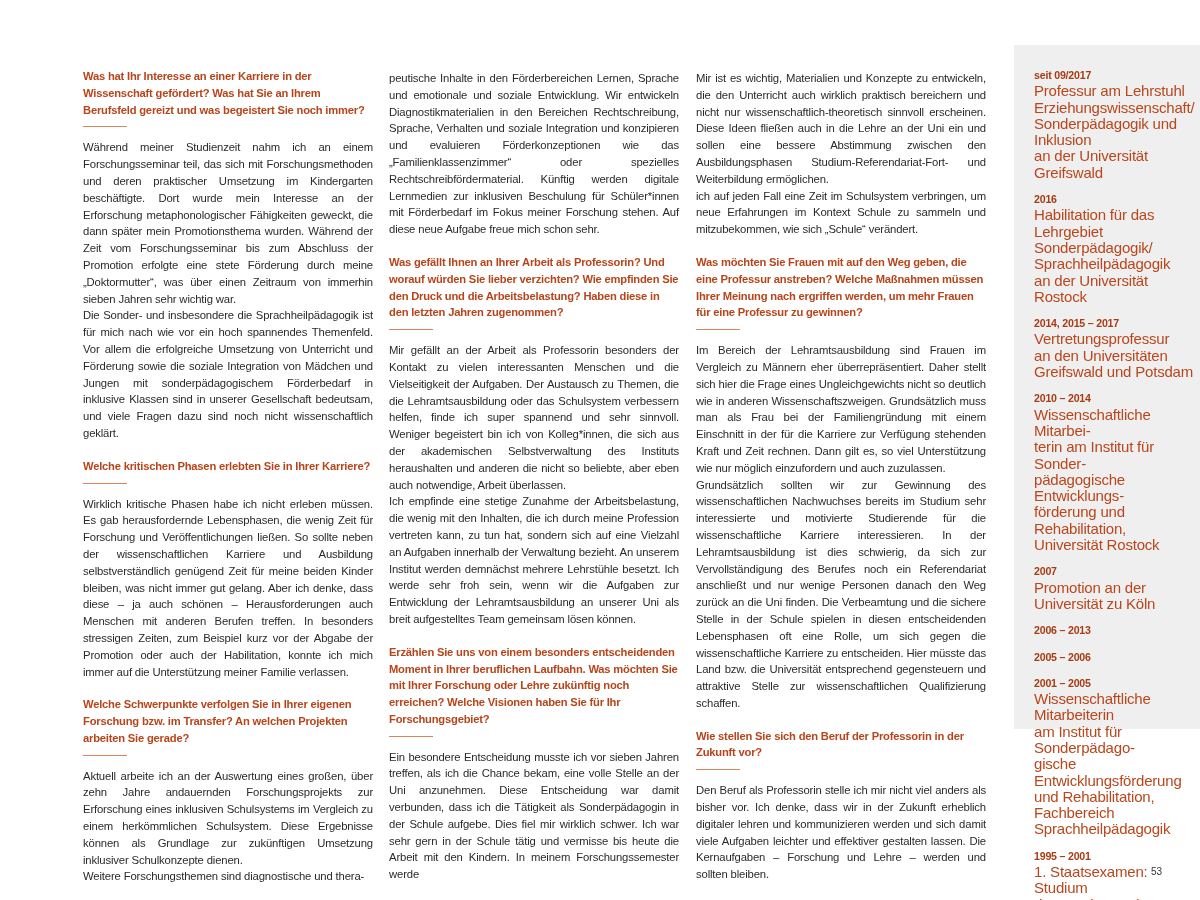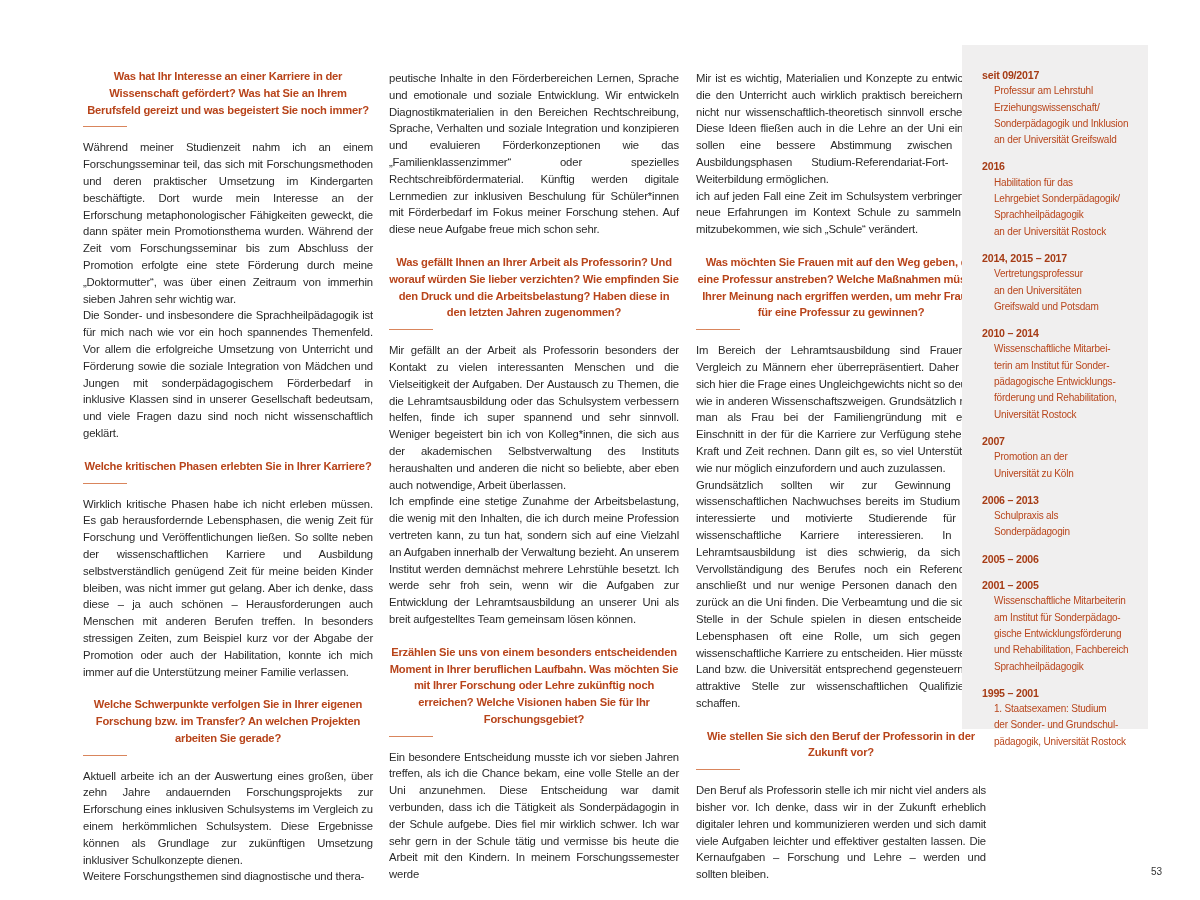--- a/index.html
+++ b/index.html
@@ -11,33 +11,33 @@
     position: absolute; top: 68px; width: 290px;
     font-family: "Liberation Sans", sans-serif;
     font-size: 11.3px; line-height: 16.8px; letter-spacing: -0.15px;
     text-align: justify; hyphens: manual;
   }
   #col1 { left: 83px; }
   #col2 { left: 389px; top: 70px; }
   #col3 { left: 696px; top: 70px; }
   .q {
     color: #b8441a; font-weight: bold; font-size: 11.2px; line-height: 16.8px;
-    letter-spacing: -0.2px; text-align: center; margin: 0;
+    letter-spacing: -0.2px; text-align: left; margin: 0;
   }
   .rule { width: 44px; height: 1px; background: #d9855c; margin: 8px 0 12px 0; }
   .p { margin: 0; }
   .gap { height: 16px; }
   #sidebar {
-    position: absolute; left: 962px; top: 45px; width: 186px; height: 684px;
+    position: absolute; left: 1014px; top: 45px; width: 186px; height: 684px;
     background: #f0efef;
   }
   .entry { margin: 0 0 10px 0; padding-left: 20px; padding-right: 6px; }
   .entry:first-child { margin-top: 22px; }
   .year { color: #a63c15; font-weight: bold; font-size: 10.6px; line-height: 16.3px; letter-spacing: -0.2px; }
-  .desc { color: #b9461c; font-size: 10px; line-height: 16.3px; letter-spacing: -0.2px; margin-left: 12px; }
+  .desc { color: #b9461c; font-size: 15px; line-height: 16.3px; letter-spacing: -0.2px; }
   .desc span { display: block; }
   #pagenum { position: absolute; left: 1151px; top: 866px; font-size: 10px; color: #333; }
 </style>
 </head>
 <body>
 
 <div id="col1" class="col">
   <p class="q">Was hat Ihr Interesse an einer Karriere in der Wissenschaft gefördert? Was hat Sie an Ihrem Berufsfeld gereizt und was begeistert Sie noch immer?</p>
   <div class="rule"></div>
   <p class="p">Während meiner Studienzeit nahm ich an einem Forschungsseminar teil, das sich mit Forschungsmethoden und deren praktischer Umsetzung im Kindergarten beschäftigte. Dort wurde mein Interesse an der Erforschung metaphonologischer Fähigkeiten geweckt, die dann später mein Promotionsthema wurden. Während der Zeit vom Forschungsseminar bis zum Abschluss der Promotion erfolgte eine stete Förderung durch meine „Doktormutter“, was über einen Zeitraum von immerhin sieben Jahren sehr wichtig war.</p>
@@ -119,24 +119,20 @@
     </div>
     <div class="entry">
       <div class="year">2007</div>
       <div class="desc">
         <span>Promotion an der</span>
         <span>Universität zu Köln</span>
       </div>
     </div>
     <div class="entry">
       <div class="year">2006 – 2013</div>
-      <div class="desc">
-        <span>Schulpraxis als</span>
-        <span>Sonderpädagogin</span>
-      </div>
     </div>
     <div class="entry">
       <div class="year">2005 – 2006</div>
     </div>
     <div class="entry">
       <div class="year">2001 – 2005</div>
       <div class="desc">
         <span>Wissenschaftliche Mitarbeiterin</span>
         <span>am Institut für Sonderpädago-</span>
         <span>gische Entwicklungsförderung</span>

